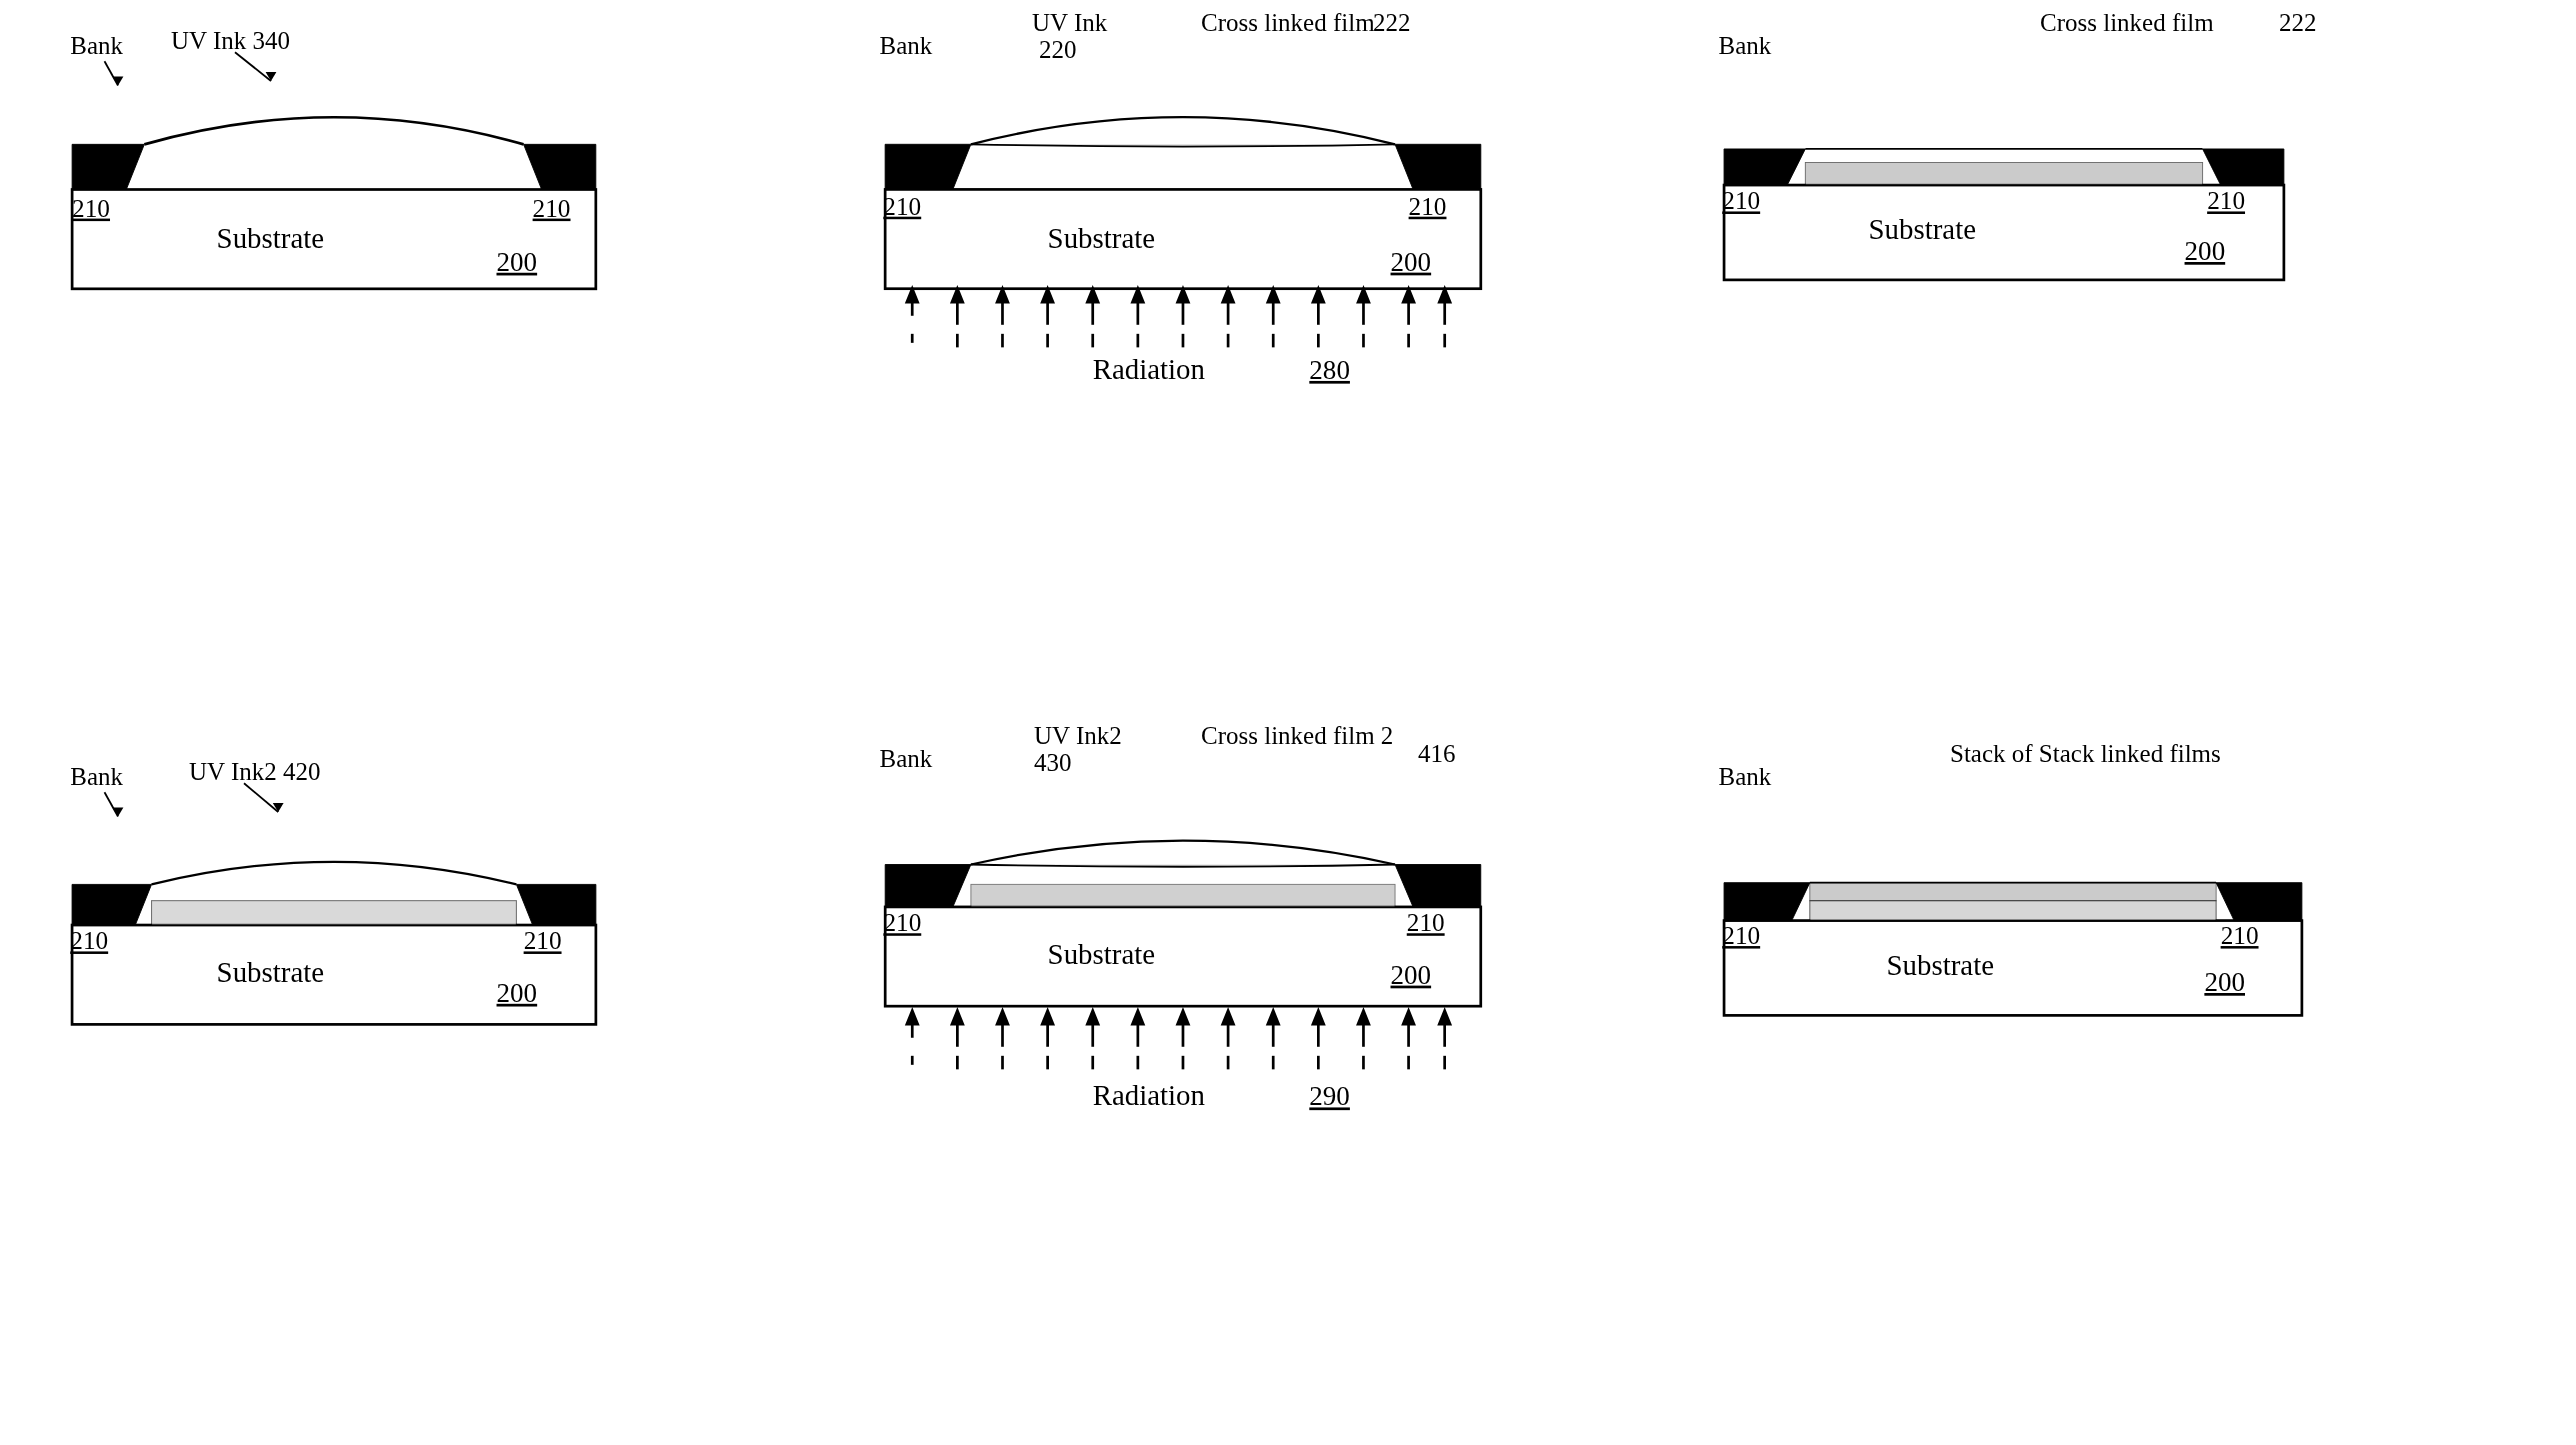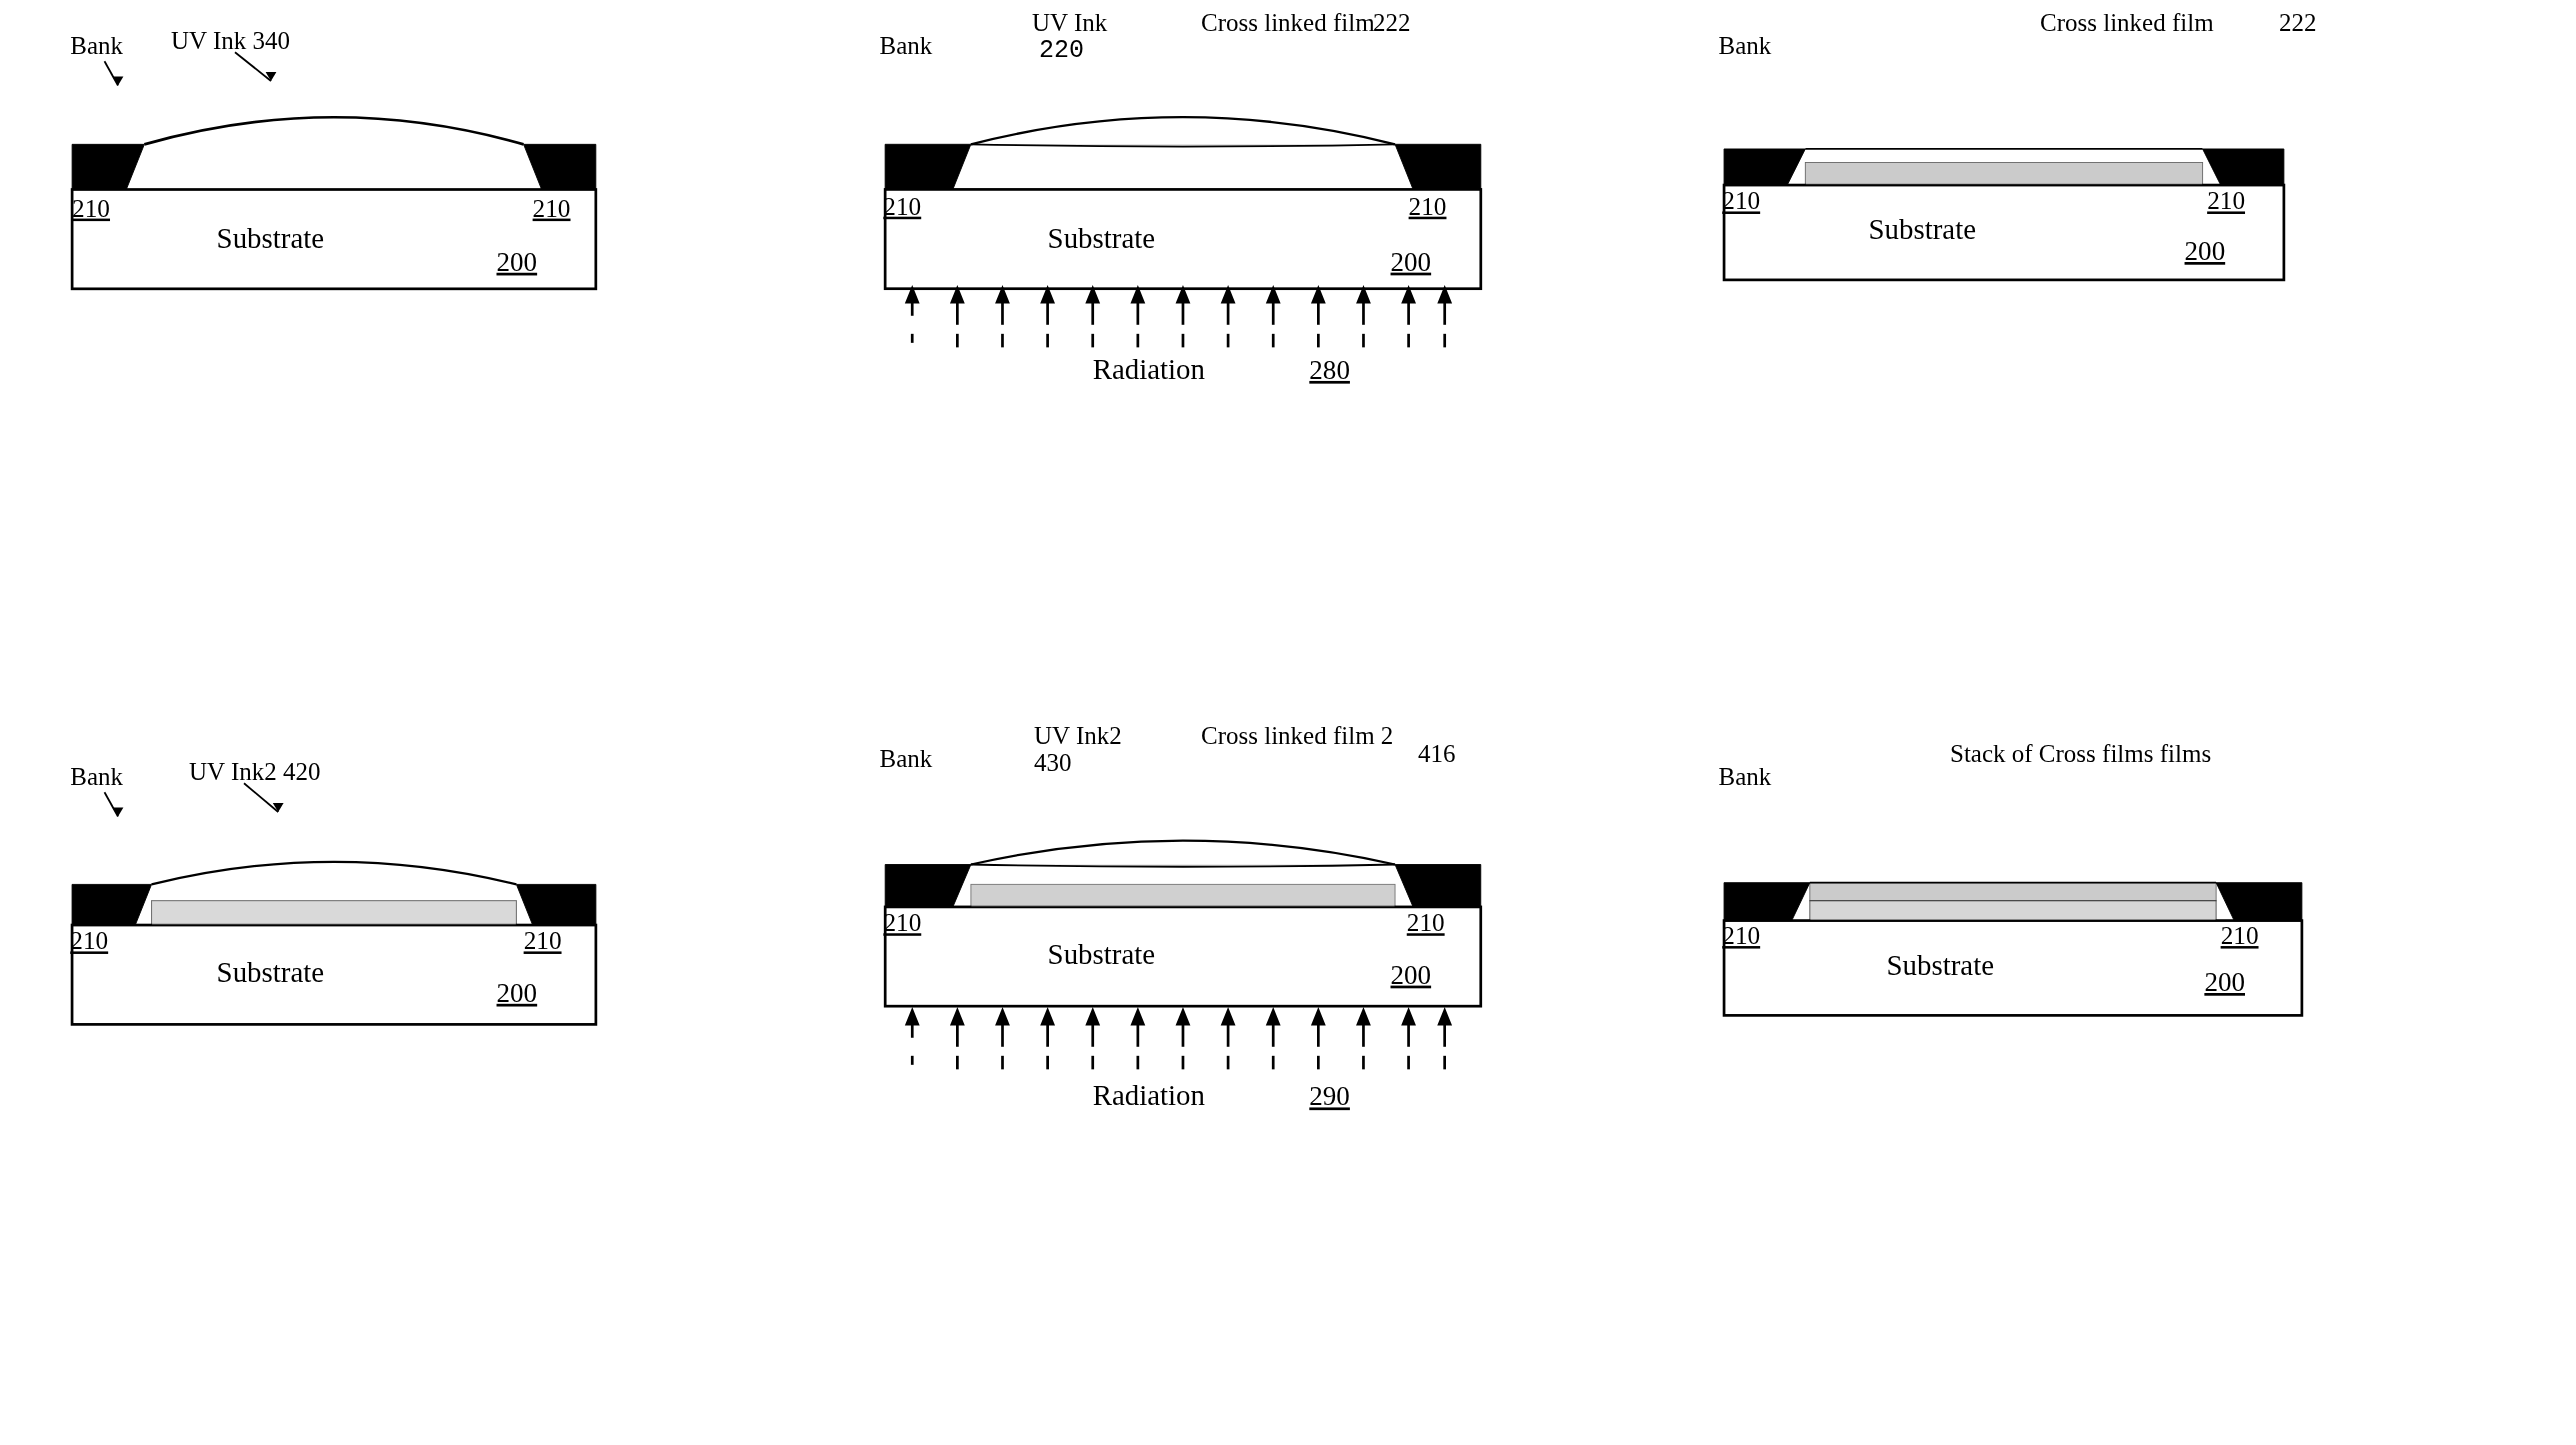--- a/index.html
+++ b/index.html
@@ -142,21 +142,21 @@
         <line x1="600" y1="330" x2="600" y2="345"></line>
         <line x1="640" y1="330" x2="640" y2="345"></line>
       </g>
 
       <text x="250" y="380" font-family="Times New Roman" font-size="32" fill="black">Radiation</text>
       <text x="490" y="380" font-family="Times New Roman" font-size="30" fill="black" text-decoration="underline">280</text>
     </svg>
 
     <div class="label" style="left:12.6px; top:-4.5px;">Bank</div>
     <div class="label" style="left:165px; top:-27px;">UV Ink</div>
-    <div class="label" style="left:172px; top:0px;font-family:Liberation Mono, monospace;">220</div>
+    <div class="label" style="left:172px; top:0px;">220</div>
     <div class="label" style="left:334px; top:-27px;">Cross linked film</div>
     <div class="label" style="left:506px; top:-27px;">222</div>
   </div>
 
   <div class="diagram" style="left:1706px; top:36px;">
     <svg width="614" height="253" xmlns="http://www.w3.org/2000/svg" viewBox="0 0 680 280">
 
       <rect x="20" y="165" width="620" height="105" fill="white" stroke="black" stroke-width="3"></rect>
 
       <text x="180" y="225" font-family="Times New Roman" font-size="32" fill="black">Substrate</text>
@@ -300,17 +300,17 @@
       <rect x="115" y="128" width="450" height="20" fill="#999" opacity="0.5" stroke="black" stroke-width="1.2"></rect>
       <rect x="115" y="148" width="450" height="22" fill="#bbb" opacity="0.6" stroke="black" stroke-width="1.2"></rect>
 
       <line x1="115" y1="128" x2="565" y2="128" stroke="black" stroke-width="2"></line>
 
       <text x="18" y="196" font-family="Times New Roman" font-size="28" fill="black" text-decoration="underline">210</text>
       <text x="570" y="196" font-family="Times New Roman" font-size="28" fill="black" text-decoration="underline">210</text>
     </svg>
 
     <div class="label" style="left:12.6px; top:-4.5px;">Bank</div>
-    <div class="label" style="left:244px; top:-27px;">Stack of Cross films films</div>
+    <div class="label" style="left:244px; top:-27px;">Stack of Stack linked films</div>
   </div>
 
 </div>
 
 
 </body></html>

